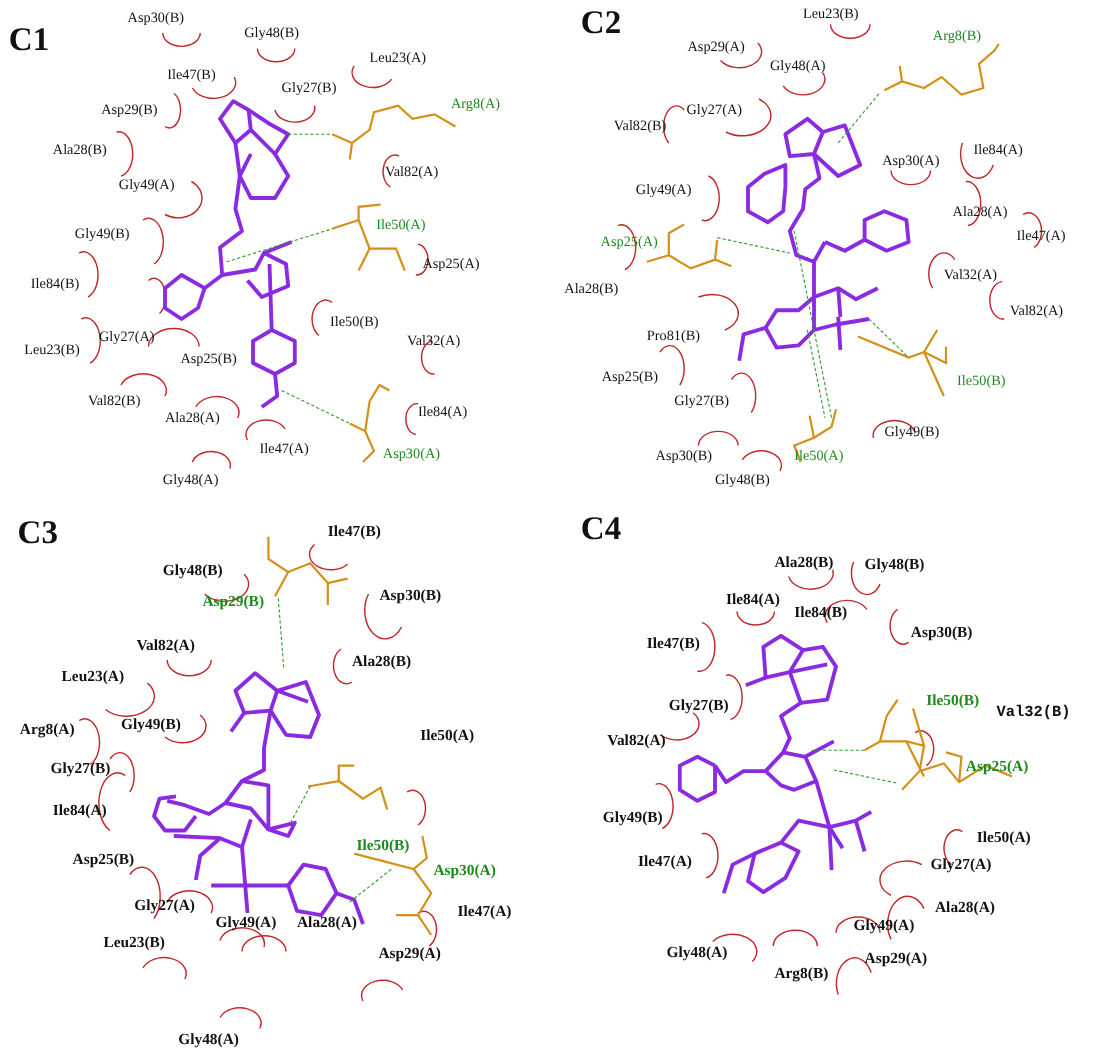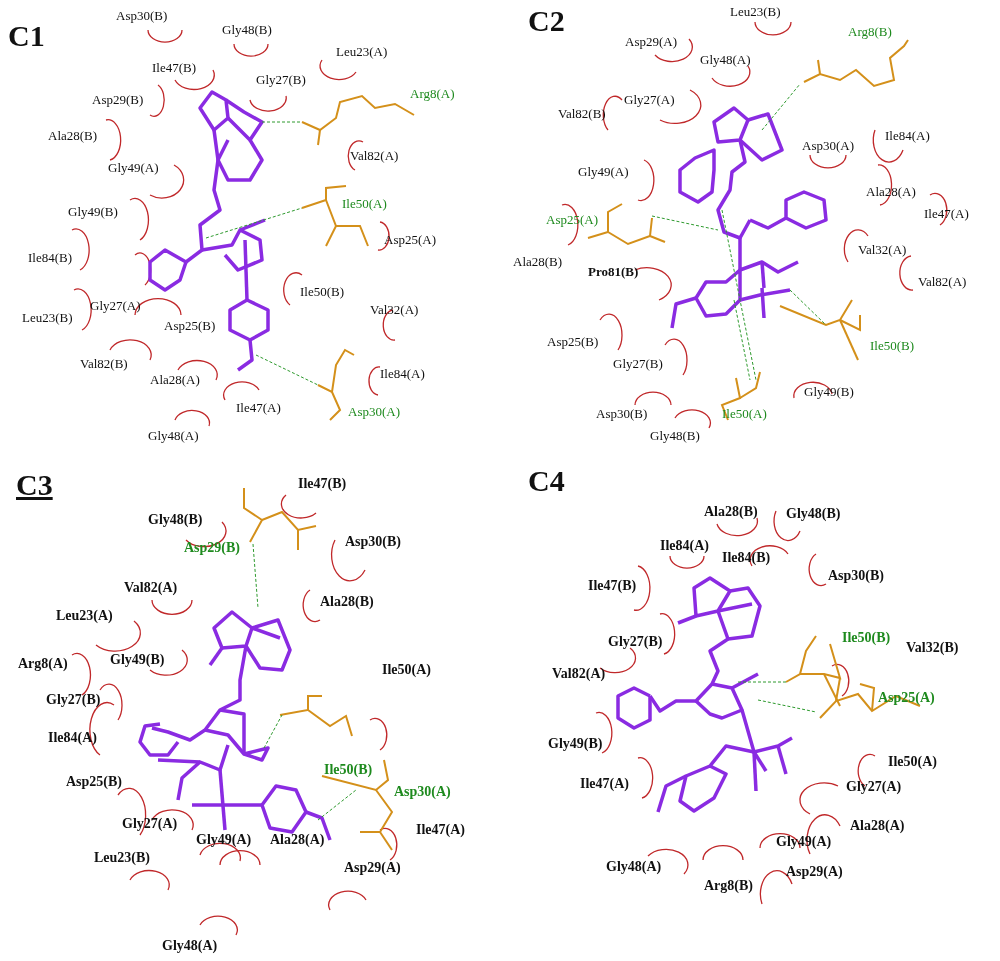--- a/index.html
+++ b/index.html
@@ -160,21 +160,21 @@
   <span class="res" style="left:124px;top:92px;">Gly27(A)</span>
   <span class="res" style="left:58px;top:106px;">Val82(B)</span>
   <span class="res" style="left:385px;top:128px;">Ile84(A)</span>
   <span class="res" style="left:302px;top:138px;">Asp30(A)</span>
   <span class="res" style="left:78px;top:164px;">Gly49(A)</span>
   <span class="res" style="left:366px;top:184px;">Ala28(A)</span>
   <span class="res" style="left:424px;top:206px;">Ile47(A)</span>
   <span class="res" style="left:13px;top:254px;">Ala28(B)</span>
   <span class="res" style="left:358px;top:242px;">Val32(A)</span>
   <span class="res" style="left:418px;top:274px;">Val82(A)</span>
-  <span class="res" style="left:88px;top:264px;font-weight:bold;">Pro81(B)</span>
+  <span class="res" style="left:88px;top:297px;">Pro81(B)</span>
   <span class="res" style="left:47px;top:334px;">Asp25(B)</span>
   <span class="res" style="left:113px;top:356px;">Gly27(B)</span>
   <span class="res" style="left:304px;top:384px;">Gly49(B)</span>
   <span class="res" style="left:96px;top:406px;">Asp30(B)</span>
   <span class="res" style="left:150px;top:428px;">Gly48(B)</span>
   <span class="hb" style="left:848px;margin-left:-500px;top:24px;">Arg8(B)</span>
   <span class="hb" style="left:46px;top:212px;">Asp25(A)</span>
   <span class="hb" style="left:370px;top:338px;">Ile50(B)</span>
   <span class="hb" style="left:222px;top:406px;">Ile50(A)</span>
 </div>
@@ -227,21 +227,21 @@
       <path d="M322,316 L376,330 L388,320 L384,300"></path>
         <path d="M376,330 L392,352 L380,372 L360,372"></path>
         <path d="M380,372 L392,390"></path>
     </g>
     <g stroke="#2e9a2e" stroke-width="1" stroke-dasharray="3,2" fill="none">
       <path d="M253,84 L258,148"></path>
         <path d="M264,288 L282,255"></path>
         <path d="M318,360 L356,330"></path>
     </g>
   </svg>
-  <div class="panel-title" style="left:16px;top:8px;text-decoration:underline;">C3</div>
+  <div class="panel-title" style="left:16px;top:8px;">C3</div>
   <span class="res bold" style="left:148px;top:52px;">Gly48(B)</span>
   <span class="res bold" style="left:298px;top:16px;">Ile47(B)</span>
   <span class="res bold" style="left:345px;top:74px;">Asp30(B)</span>
   <span class="res bold" style="left:124px;top:120px;">Val82(A)</span>
   <span class="res bold" style="left:56px;top:148px;">Leu23(A)</span>
   <span class="res bold" style="left:320px;top:134px;">Ala28(B)</span>
   <span class="res bold" style="left:18px;top:196px;">Arg8(A)</span>
   <span class="res bold" style="left:110px;top:192px;">Gly49(B)</span>
   <span class="res bold" style="left:46px;top:232px;">Gly27(B)</span>
   <span class="res bold" style="left:382px;top:202px;">Ile50(A)</span>
@@ -311,21 +311,21 @@
     </g>
   </svg>
   <div class="panel-title" style="left:28px;top:8px;">C4</div>
   <span class="res bold" style="left:204px;top:48px;">Ala28(B)</span>
   <span class="res bold" style="left:286px;top:50px;">Gly48(B)</span>
   <span class="res bold" style="left:160px;top:82px;">Ile84(A)</span>
   <span class="res bold" style="left:222px;top:94px;">Ile84(B)</span>
   <span class="res bold" style="left:88px;top:122px;">Ile47(B)</span>
   <span class="res bold" style="left:328px;top:112px;">Asp30(B)</span>
   <span class="res bold" style="left:108px;top:178px;">Gly27(B)</span>
-  <span class="res bold" style="left:406px;top:184px;">Val32(B)</span>
+  <span class="res bold" style="left:406px;top:184px;font-family:Liberation Mono, monospace;">Val32(B)</span>
   <span class="res bold" style="left:52px;top:210px;">Val82(A)</span>
   <span class="res bold" style="left:48px;top:280px;">Gly49(B)</span>
   <span class="res bold" style="left:388px;top:298px;">Ile50(A)</span>
   <span class="res bold" style="left:80px;top:320px;">Ile47(A)</span>
   <span class="res bold" style="left:346px;top:323px;">Gly27(A)</span>
   <span class="res bold" style="left:350px;top:362px;">Ala28(A)</span>
   <span class="res bold" style="left:276px;top:378px;">Gly49(A)</span>
   <span class="res bold" style="left:106px;top:403px;">Gly48(A)</span>
   <span class="res bold" style="left:204px;top:422px;">Arg8(B)</span>
   <span class="res bold" style="left:286px;top:408px;">Asp29(A)</span>

